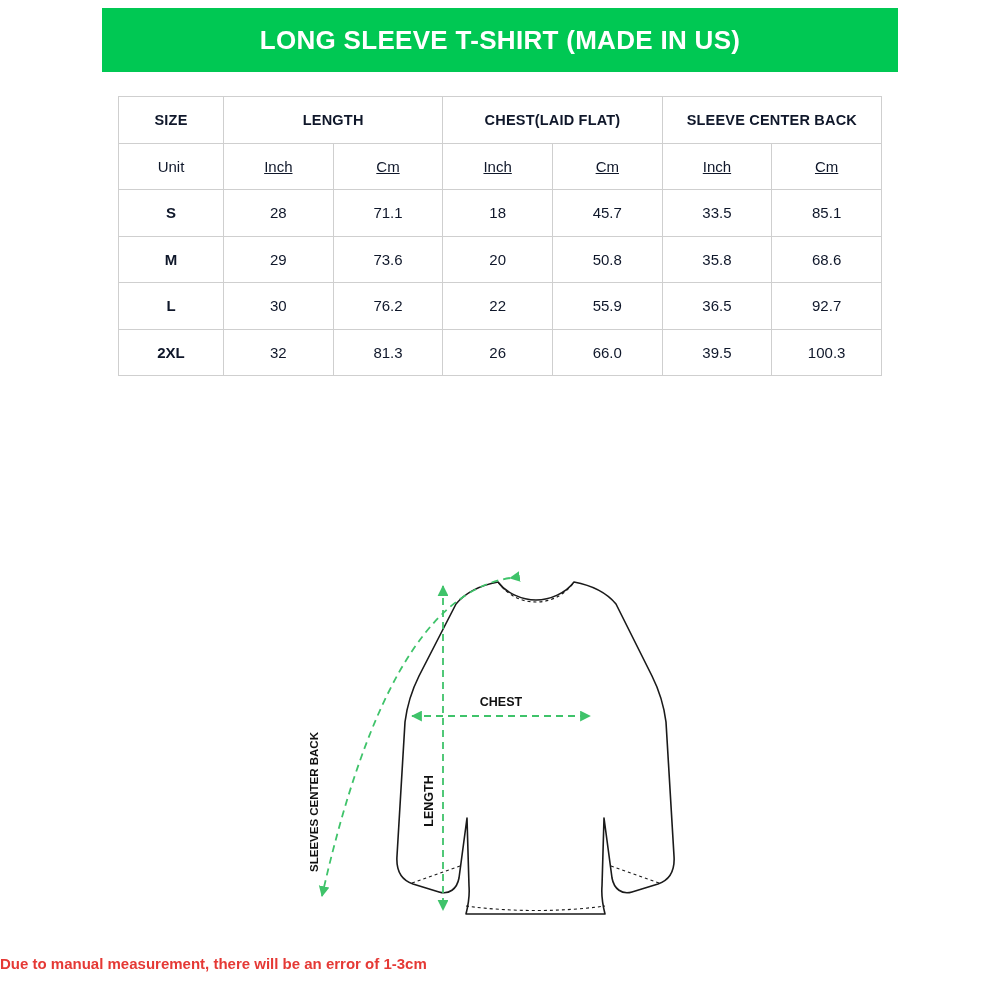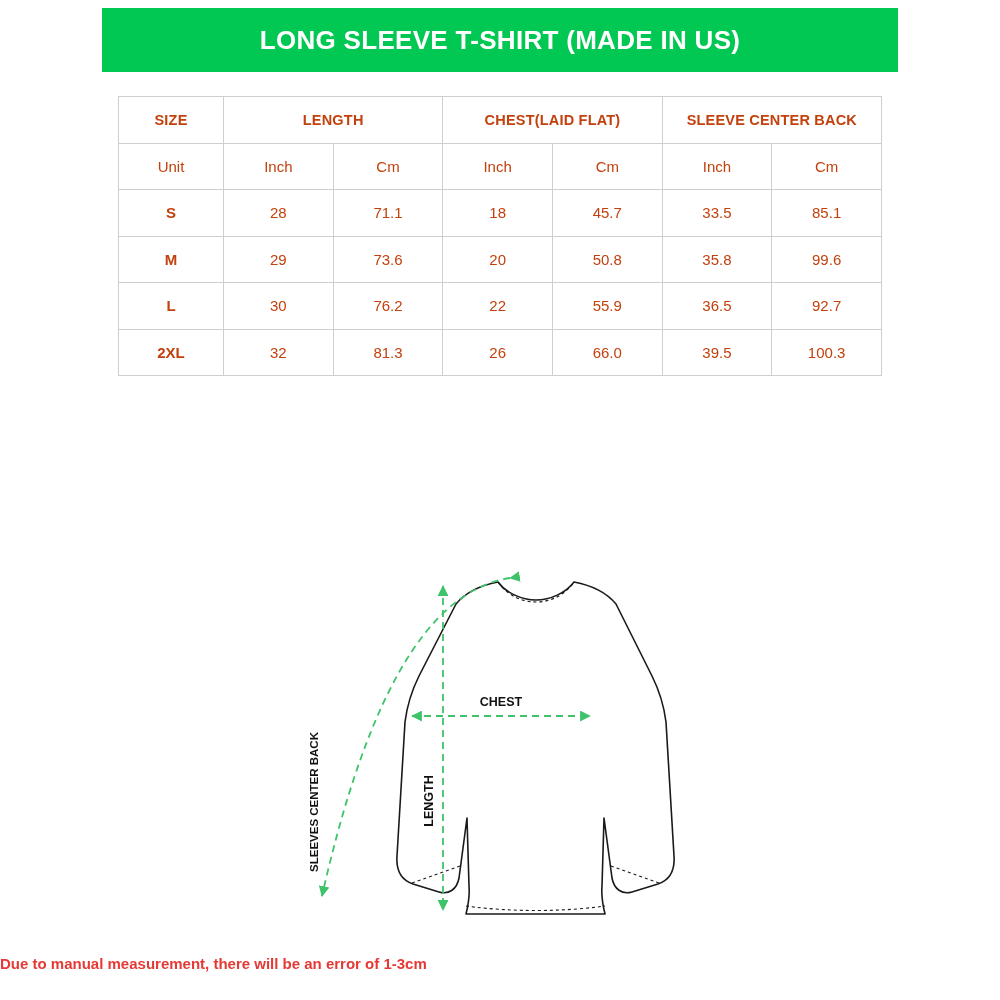--- a/index.html
+++ b/index.html
@@ -50,35 +50,35 @@
   }
   table.size-table {
     border-collapse: collapse;
     width: 764px;
     table-layout: fixed;
   }
   table.size-table td, table.size-table th {
     border: 1px solid #cfcfcf;
     text-align: center;
     font-size: 15px;
-    color: #c2410c;
+    color: #0f172a;
     padding: 0;
     height: 45.5px;
     font-weight: normal;
   }
   table.size-table thead th {
     font-weight: bold;
     font-size: 14.5px;
     letter-spacing: 0.2px;
   }
   table.size-table tbody tr td:first-child {
     font-weight: bold;
   }
   .col-size { width: 104px; }
-  .col-data { width: 110px; }
+  .col-data { width: 110px; text-decoration: underline; }
 
   
   .diagram {
     position: absolute;
     left: 260px;
     top: 556px;
     width: 490px;
     height: 382px;
   }
   .diagram svg {
@@ -135,21 +135,21 @@
           <td>33.5</td>
           <td>85.1</td>
         </tr>
         <tr>
           <td>M</td>
           <td>29</td>
           <td>73.6</td>
           <td>20</td>
           <td>50.8</td>
           <td>35.8</td>
-          <td>99.6</td>
+          <td>68.6</td>
         </tr>
         <tr>
           <td>L</td>
           <td>30</td>
           <td>76.2</td>
           <td>22</td>
           <td>55.9</td>
           <td>36.5</td>
           <td>92.7</td>
         </tr>

